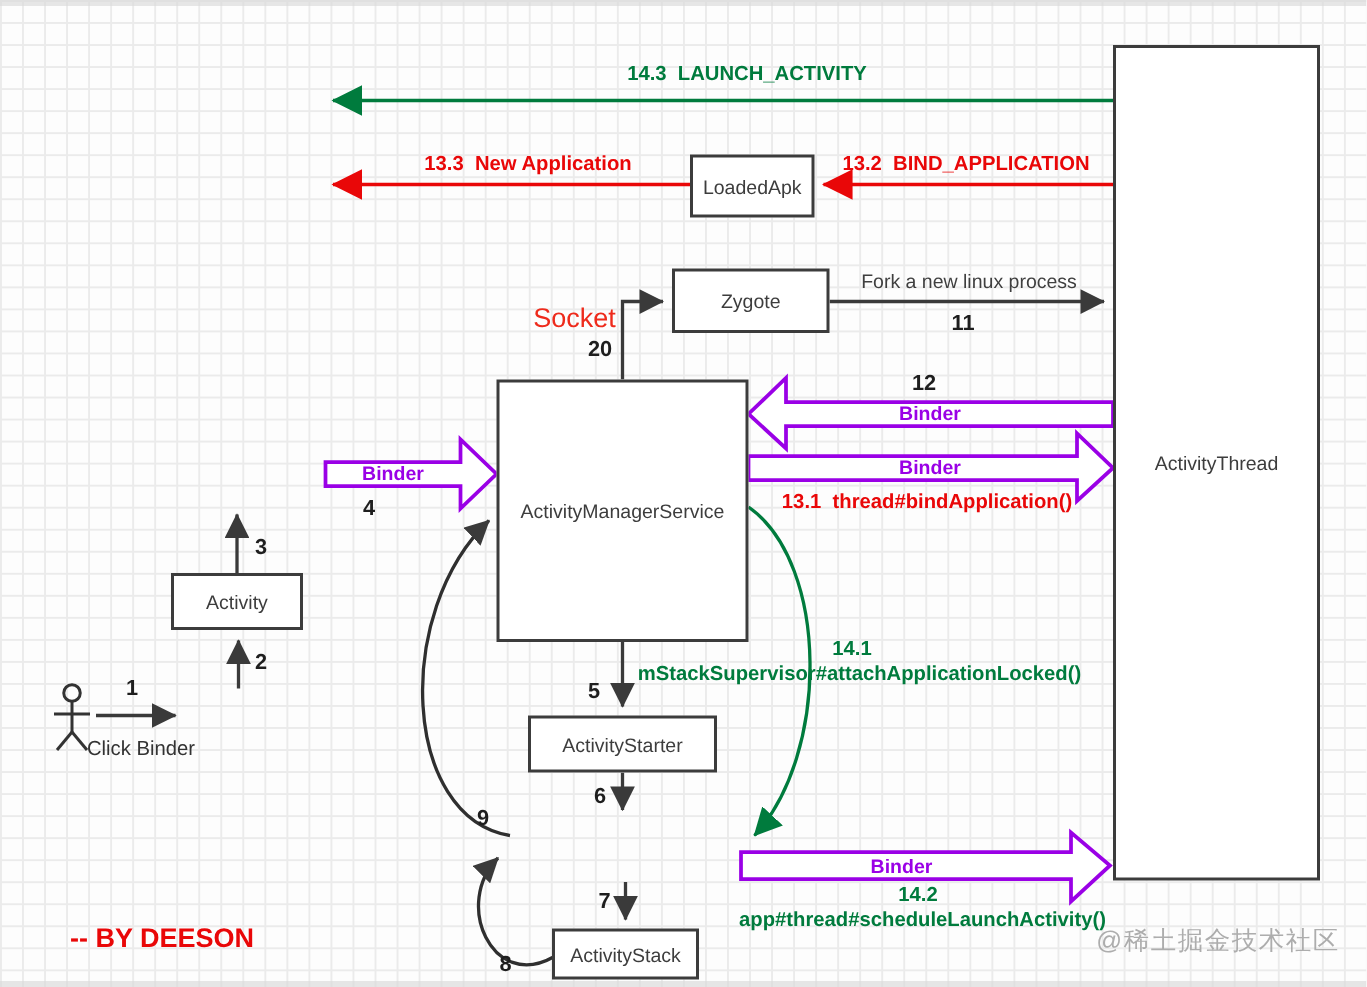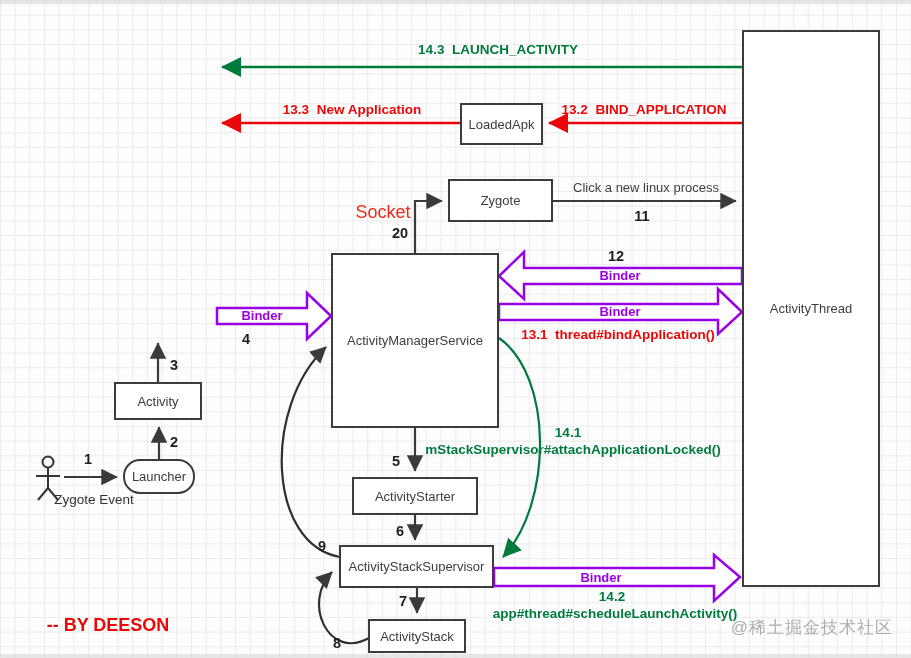--- a/index.html
+++ b/index.html
@@ -81,36 +81,34 @@
       <line x1="48" y1="488" x2="38" y2="500"></line>
       <line x1="48" y1="488" x2="58" y2="500"></line>
     </g>
   </svg>
 
   <div class="box" style="left:742px;top:30px;width:138px;height:557px;">ActivityThread</div>
   <div class="box" style="left:460px;top:103px;width:83px;height:42px;">LoadedApk</div>
   <div class="box" style="left:448px;top:179px;width:105px;height:43px;">Zygote</div>
   <div class="box" style="left:331px;top:253px;width:168px;height:175px;">ActivityManagerService</div>
   <div class="box" style="left:352px;top:477px;width:126px;height:38px;">ActivityStarter</div>
-  <div class="box" style="left:339px;top:545px;width:155px;height:43px;">ActivityStackSupervisor</div>
   <div class="box" style="left:368px;top:619px;width:98px;height:34px;">ActivityStack</div>
   <div class="box" style="left:114px;top:382px;width:88px;height:38px;">Activity</div>
-  <div class="box rounded" style="left:123px;top:459px;width:72px;height:35px;">Launcher</div>
 
   <div class="lbl ann green" style="left:498px;top:50px;">14.3  LAUNCH_ACTIVITY</div>
   <div class="lbl ann red" style="left:352px;top:110px;">13.3  New Application</div>
   <div class="lbl ann red" style="left:644px;top:110px;">13.2  BIND_APPLICATION</div>
   <div class="lbl socket" style="left:383px;top:213px;">Socket</div>
-  <div class="lbl fork" style="left:646px;top:188px;">Click a new linux process</div>
+  <div class="lbl fork" style="left:646px;top:188px;">Fork a new linux process</div>
   <div class="lbl ann red" style="left:618px;top:335px;">13.1  thread#bindApplication()</div>
   <div class="lbl ann green" style="left:568px;top:433px;text-align:center;">14.1</div>
   <div class="lbl ann green" style="left:573px;top:450px;">mStackSupervisor#attachApplicationLocked()</div>
   <div class="lbl ann green" style="left:612px;top:597px;">14.2</div>
   <div class="lbl ann green" style="left:615px;top:614px;">app#thread#scheduleLaunchActivity()</div>
-  <div class="lbl click" style="left:94px;top:500px;">Zygote Event</div>
+  <div class="lbl click" style="left:94px;top:500px;">Click Binder</div>
   <div class="lbl deeson" style="left:108px;top:626px;">-- BY DEESON</div>
   <div class="lbl watermark" style="left:812px;top:628px;">@稀土掘金技术社区</div>
 
   <div class="lbl purple" style="left:262px;top:316px;">Binder</div>
   <div class="lbl purple" style="left:620px;top:276px;">Binder</div>
   <div class="lbl purple" style="left:620px;top:312px;">Binder</div>
   <div class="lbl purple" style="left:601px;top:578px;">Binder</div>
 
   <div class="lbl num" style="left:88px;top:460px;">1</div>
   <div class="lbl num" style="left:174px;top:443px;">2</div>

